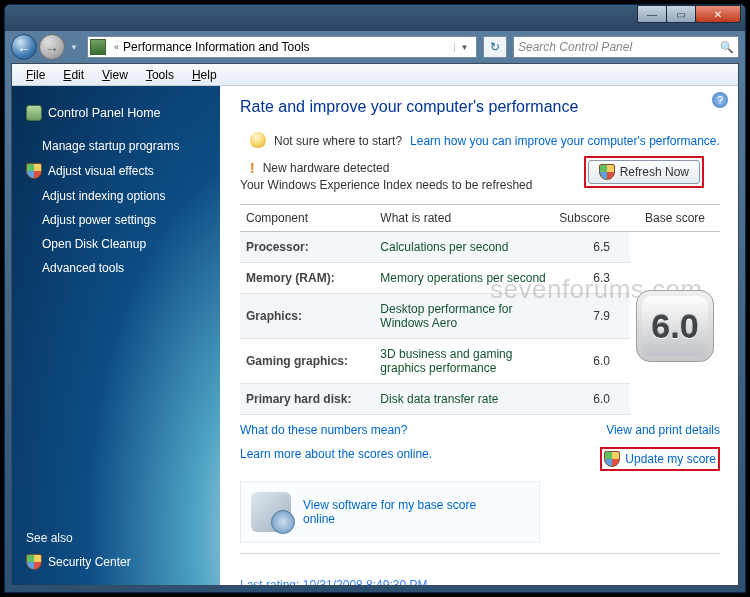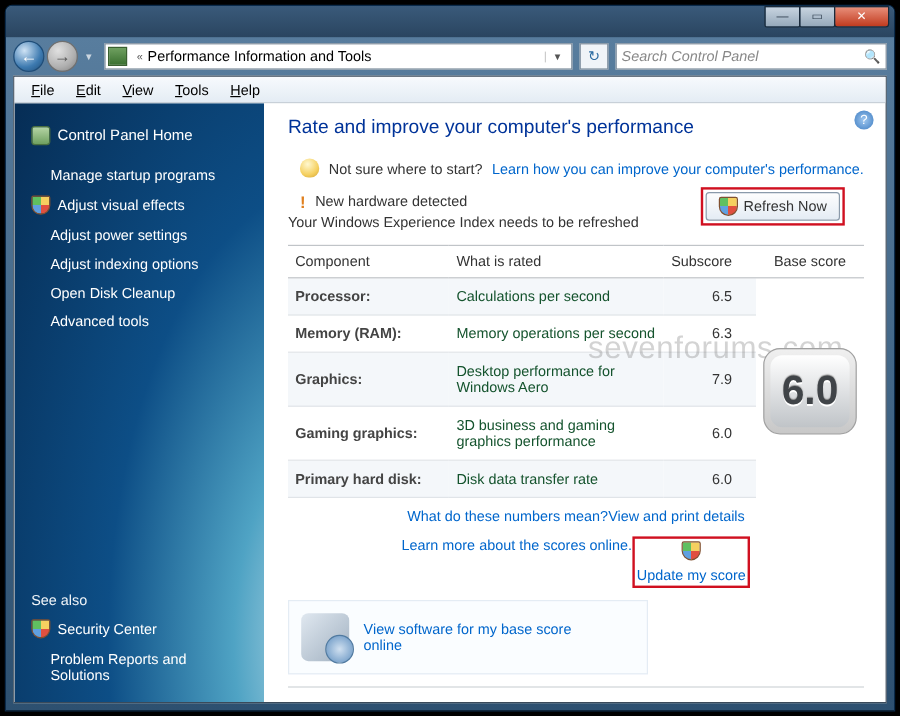--- a/index.html
+++ b/index.html
@@ -154,22 +154,22 @@
     border: 1px solid #a0a0a0; border-radius: 14px;
     display: flex; align-items:center; justify-content:center;
     position: relative;
   }
   .base-badge::before {
     content:""; position:absolute; inset:5px; border-radius:10px;
     background: linear-gradient(to bottom,#ffffff,#c0c4c8);
   }
   .base-num { position:relative; font-size: 34px; font-weight:bold; color:#404448;
     text-shadow: 0 1px 0 #fff, 0 -1px 1px #888;}
-  .link-row { display: flex; justify-content: center; padding: 8px 0 2px 0; }
-  .updscore { border: 2px solid #d01020; padding: 2px 2px; display:inline-flex; align-items:center; gap:5px;flex-direction:column;}
+  .link-row { display: flex; justify-content: space-between; padding: 8px 0 2px 0; }
+  .updscore { border: 2px solid #d01020; padding: 2px 2px; display:inline-flex; align-items:center; gap:5px;}
   .soft-box {
     border: 1px solid #e4ecf4; background: #fafdff;
     padding: 10px; display:flex; align-items:center; gap:12px; margin-top:8px;
     width: 300px;
   }
   .soft-icon { width:40px;height:40px; background: linear-gradient(135deg,#e0e8f0,#a0b0c0); border-radius:6px; position:relative;}
   .soft-icon::after{content:""; position:absolute; right:-4px; bottom:-2px; width:22px;height:22px;border-radius:50%;
     background: radial-gradient(circle,#d0e0f0,#6090c0); border:1px solid #507aa0;}
   .last-rating {
     border-top: 1px solid #d0d4d8; margin-top: 10px; padding-top: 24px; color:#3b82f6;
@@ -230,40 +230,37 @@
         </div>
         <div style="height:8px"></div>
         <div class="row indent">
             <span>Manage startup programs</span>
           </div>
         <div class="row">
           <span class="ico shield"></span>
           <span>Adjust visual effects</span>
         </div>
         <div class="row indent">
+            <span>Adjust indexing options</span>
+          </div>
+        <div class="row indent">
             <span>Adjust power settings</span>
-          </div>
-        <div class="row indent">
-            <span>Adjust indexing options</span>
           </div>
         <div class="row indent">
             <span>Open Disk Cleanup</span>
           </div>
         <div class="row indent">
             <span>Advanced tools</span>
           </div>
         <div class="spacer"></div>
         <div class="see-also">See also</div>
         <div class="row">
           <span class="ico shield"></span>
           <span>Security Center</span>
         </div>
-        <div class="row indent">
-            <span>Problem Reports and Solutions</span>
-          </div>
       </div>
 
       <div class="main">
         <div class="help-icon">?</div>
         <h1 class="page-title">Rate and improve your computer's performance</h1>
 
         <div class="hint-row">
           <span class="bulb"></span>
           <span>Not sure where to start?</span>
           <span class="link">Learn how you can improve your computer's performance.</span>

